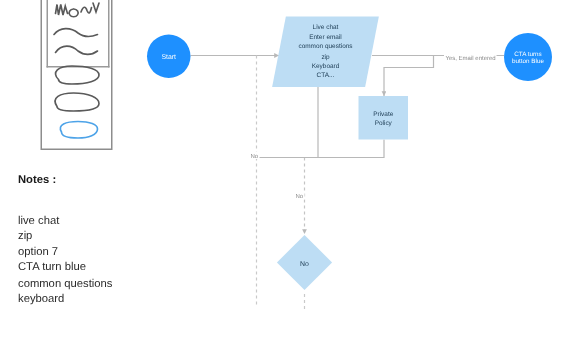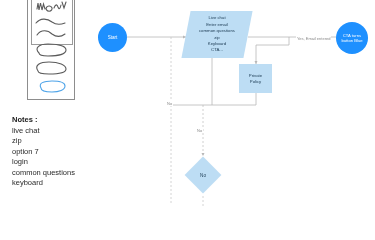--- a/index.html
+++ b/index.html
@@ -57,21 +57,21 @@
     position: absolute;
     left: 12px;
     top: 114px;
     width: 120px;
   }
   .notes-title {
     font-size: 7.5px;
     font-weight: bold;
     color: #1a1a1a;
     line-height: 11px;
-    margin-bottom: 1px;
+    margin-bottom: 17px;
   }
   .note-item {
     font-size: 7.5px;
     color: #2a2a2a;
     line-height: 10.4px;
     white-space: nowrap;
   }
 
   
   .node {
@@ -227,21 +227,21 @@
     </g>
     <path d="M13,91 c-3,-5 3,-7 11,-7 c8,0 13,2 13,5 c0,4 -6,6 -13,6 c-7,0 -11,-1 -11,-4 z" fill="none" stroke="#4da3e8" stroke-width="1.1" stroke-linecap="round"></path>
   </svg>
 </div>
 
 <div class="notes">
   <div class="notes-title">Notes :</div>
   <div class="note-item">live chat</div>
   <div class="note-item">zip</div>
   <div class="note-item">option 7</div>
-  <div class="note-item">login</div>
+  <div class="note-item">CTA turn blue</div>
   <div class="note-item">common questions</div>
   <div class="note-item">keyboard</div>
 </div>
 
 <div class="node circle-node node-start">
   <span>Start</span>
 </div>
 
 <div class="node para-node">
   <div class="para-text">

